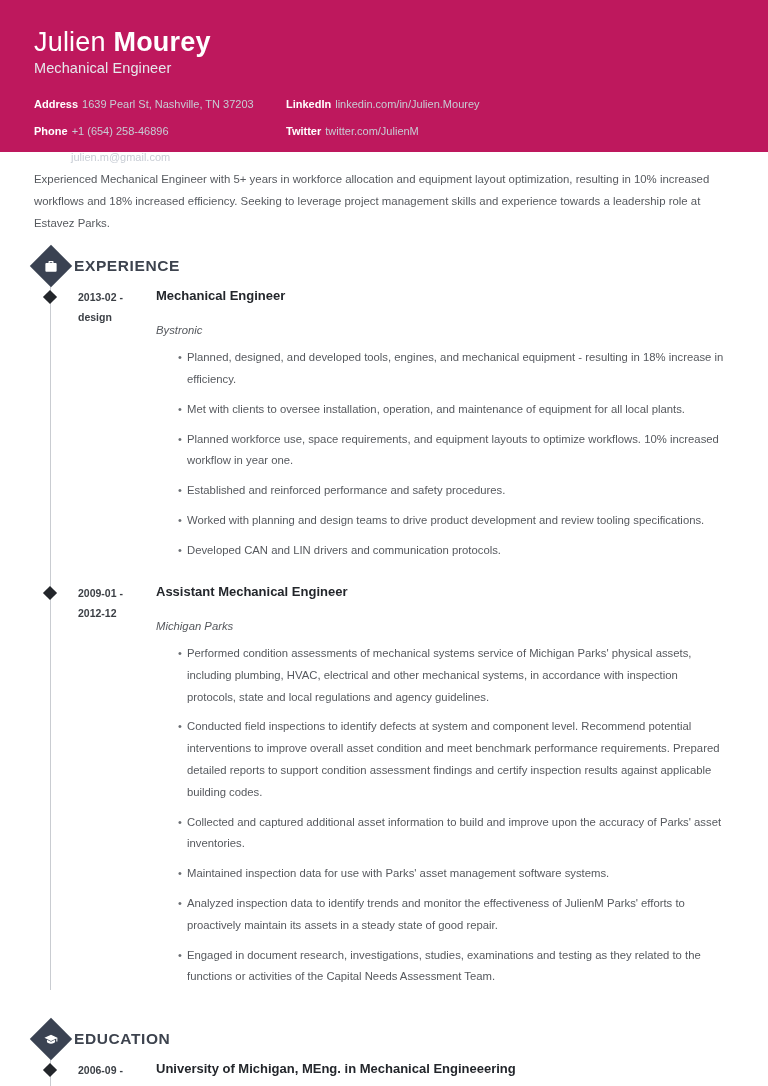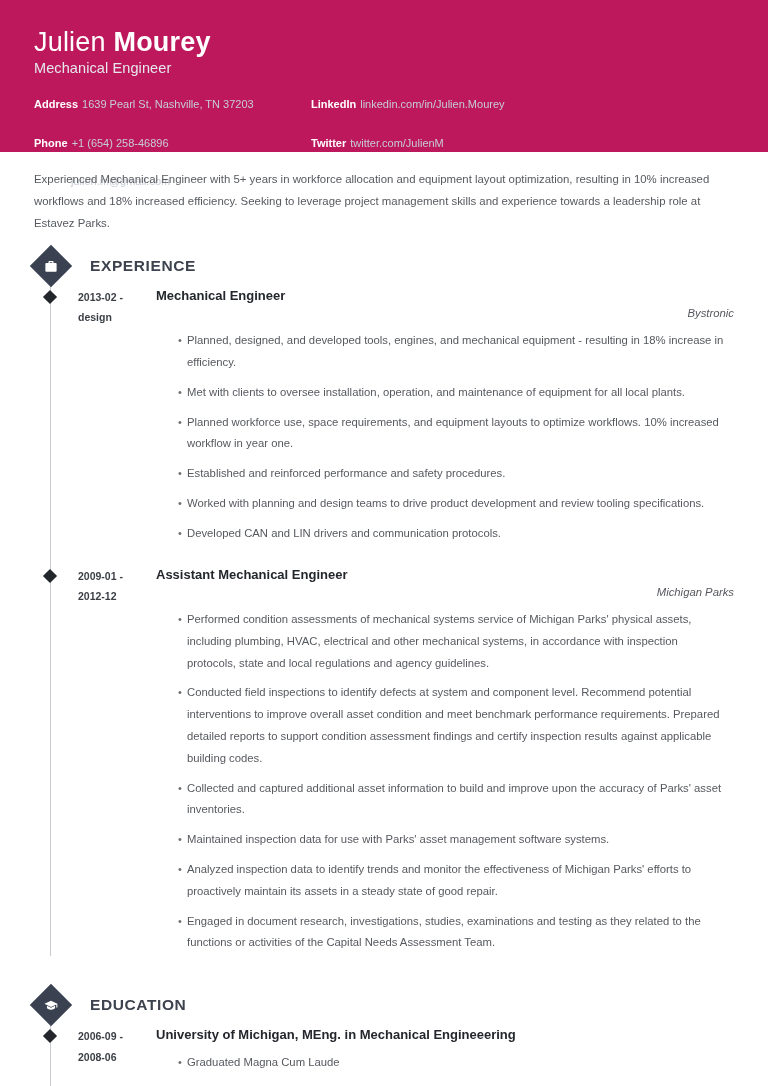--- a/index.html
+++ b/index.html
@@ -36,21 +36,20 @@
     color: #e6e8ec;
     font-weight: 400;
     margin: 0 0 22px 0;
     letter-spacing: 0.1px;
   }
   .contact-grid {
     display: grid;
     grid-template-columns: 252px auto;
     row-gap: 13px;
     column-gap: 0px;
-    gap: 25px;
   }
   .contact-item {
     font-size: 11px;
     color: #cfd3da;
     line-height: 1.2;
     white-space: nowrap;
   }
   .contact-item .lbl {
     font-weight: 700;
     color: #ffffff;
@@ -68,21 +67,21 @@
     color: #56595e;
     margin: 0 0 16px 0;
     max-width: 700px;
   }
 
   
   .section { position: relative; }
   .section-head {
     display: flex;
     align-items: center;
-    gap: 24px;
+    gap: 8px;
     margin: 10px 0 6px 0;
     position: relative;
     z-index: 2;
   }
   .diamond {
     width: 30px;
     height: 30px;
     background: #3a4252;
     transform: rotate(45deg);
     display: flex;
@@ -143,23 +142,22 @@
     font-size: 13px;
     font-weight: 700;
     color: #23262b;
     margin: 0 0 1px 0;
     line-height: 1.35;
   }
   .entry-org {
     font-size: 11.3px;
     font-style: italic;
     color: #55585d;
-    margin: 1px 0 4px 0;
+    margin: 18px 0 4px 0;
     line-height: 1.5;
-    text-align: right;
   }
   ul.bullets {
     margin: 0;
     padding: 0 0 0 14px;
     list-style: none;
   }
   ul.bullets li {
     font-size: 11.3px;
     line-height: 1.93;
     color: #56595e;
@@ -258,21 +256,21 @@
           <div>2012-12</div>
         </div>
         <div class="entry-main">
           <h3 class="entry-title">Assistant Mechanical Engineer</h3>
           <div class="entry-org">Michigan Parks</div>
           <ul class="bullets">
             <li>Performed condition assessments of mechanical systems service of Michigan Parks' physical assets, including plumbing, HVAC, electrical and other mechanical systems, in accordance with inspection protocols, state and local regulations and agency guidelines.</li>
             <li>Conducted field inspections to identify defects at system and component level. Recommend potential interventions to improve overall asset condition and meet benchmark performance requirements. Prepared detailed reports to support condition assessment findings and certify inspection results against applicable building codes.</li>
             <li>Collected and captured additional asset information to build and improve upon the accuracy of Parks' asset inventories.</li>
             <li>Maintained inspection data for use with Parks' asset management software systems.</li>
-            <li>Analyzed inspection data to identify trends and monitor the effectiveness of Michigan Parks' efforts to proactively maintain its assets in a steady state of good repair.</li>
+            <li>Analyzed inspection data to identify trends and monitor the effectiveness of JulienM Parks' efforts to proactively maintain its assets in a steady state of good repair.</li>
             <li>Engaged in document research, investigations, studies, examinations and testing as they related to the functions or activities of the Capital Needs Assessment Team.</li>
           </ul>
         </div>
       </div>
 
     </div>
   </div>
 
   <div class="section section-edu">
     <div class="section-head">

